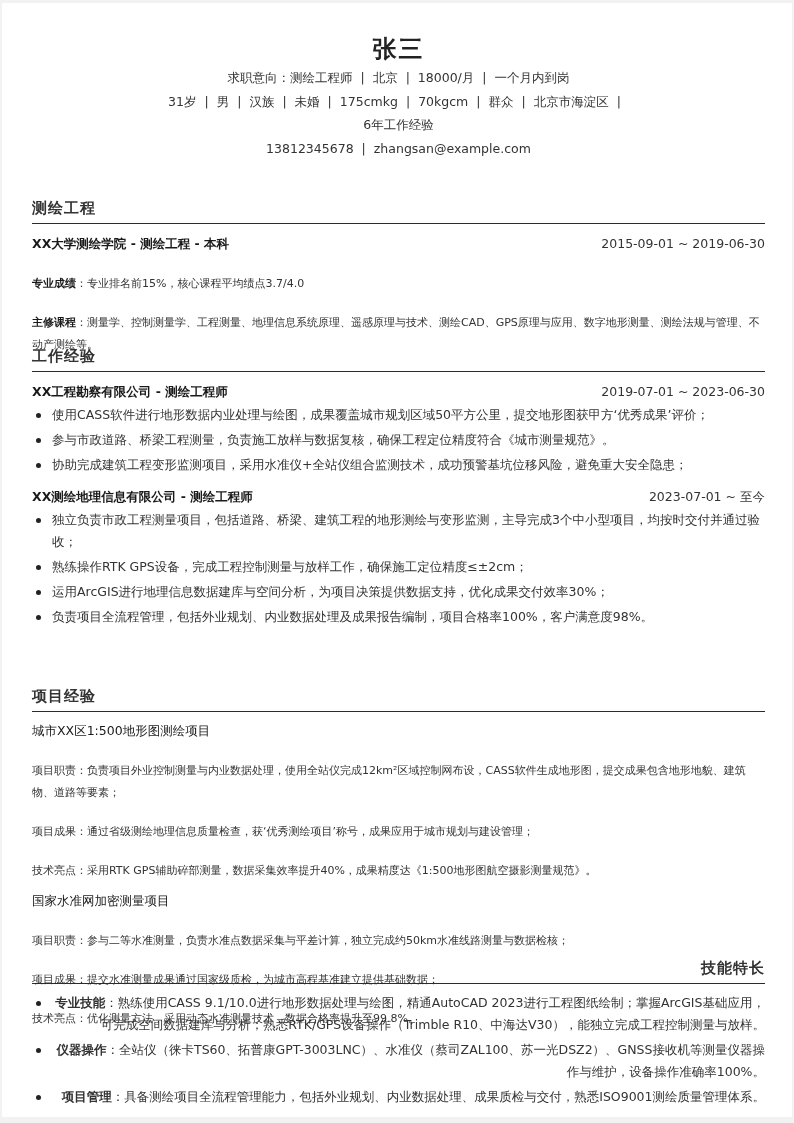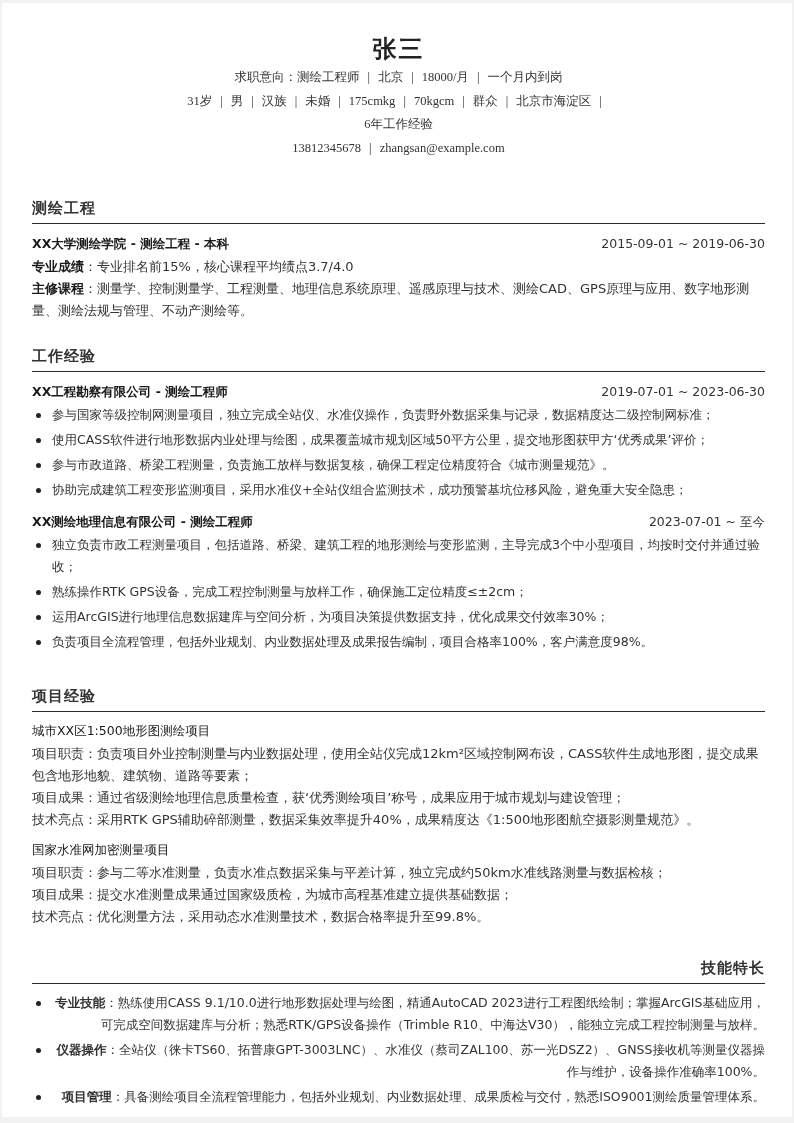--- a/index.html
+++ b/index.html
@@ -7,30 +7,30 @@
       width: 794px; height: 1123px; overflow: hidden;
       background: #f2f2f2;
       font-family: "DejaVu Sans", "Liberation Sans", sans-serif;
       color: #1f1f1f;
     }
     .page {
       position: absolute; left: 2px; top: 3px; width: 790px; height: 1114px;
       background: #ffffff; overflow: hidden;
     }
     .content { position: absolute; left: 30px; top: 0; width: 733px; }
-    .header { text-align: center; font-family: Liberation Serif, serif; }
+    .header { text-align: center; }
     .name { font-size: 24px; font-weight: bold; margin-top: 29px; height: 34px; line-height: 34px; letter-spacing: 2px; color: #222; }
     .info-line { font-size: 12.5px; line-height: 23.5px; color: #333; white-space: nowrap; }
     .info-line .sep { display: inline-block; margin: 0 8px; color: #333; }
     .section { position: absolute; left: 0; width: 733px; }
     .sec-title { font-size: 15px; font-weight: bold; color: #333; height: 26px; line-height: 26px; border-bottom: 1.3px solid #2b2b2b; padding-bottom: 2px; letter-spacing: 1px; }
     .row { display: flex; justify-content: space-between; font-size: 12.5px; line-height: 25px; align-items: center; }
     .row .title { font-weight: bold; color: #1a1a1a; }
     .row .date { color: #333; }
-    .para { font-size: 13px; line-height: 22px; color: #333; }
+    .para { font-size: 11px; line-height: 22px; color: #333; margin-top: 17px; }
     .para b { color: #1a1a1a; }
     ul.bullets { list-style: none; margin: 0; padding: 0; }
     ul.bullets li { position: relative; padding-left: 20px; font-size: 12.5px; line-height: 22px; color: #333; margin-bottom: 3px; }
     ul.bullets li::before { content: ""; position: absolute; left: 4px; top: 9px; width: 5px; height: 5px; border-radius: 50%; background: #222; }
     .proj-title { font-size: 12.5px; font-weight: normal; color: #1a1a1a; line-height: 25px; margin-top: 2px; }
   </style>
 </head>
 <body>
 
 <div class="page">
@@ -60,21 +60,20 @@
       <div class="para"><b>主修课程</b><span>：测量学、控制测量学、工程测量、地理信息系统原理、遥感原理与技术、测绘CAD、GPS原理与应用、数字地形测量、测绘法规与管理、不动产测绘等。</span></div>
     </div>
 
     <div class="section" style="top:340px;">
       <div class="sec-title">工作经验</div>
       <div class="row" style="margin-top:7px;">
         <span class="title">XX工程勘察有限公司 - 测绘工程师</span>
         <span class="date">2019-07-01 ~ 2023-06-30</span>
       </div>
       <ul class="bullets">
-        <li>参与国家等级控制网测量项目，独立完成全站仪、水准仪操作，负责野外数据采集与记录，数据精度达二级控制网标准；</li>
         <li>使用CASS软件进行地形数据内业处理与绘图，成果覆盖城市规划区域50平方公里，提交地形图获甲方‘优秀成果’评价；</li>
         <li>参与市政道路、桥梁工程测量，负责施工放样与数据复核，确保工程定位精度符合《城市测量规范》。</li>
         <li>协助完成建筑工程变形监测项目，采用水准仪+全站仪组合监测技术，成功预警基坑位移风险，避免重大安全隐患；</li>
       </ul>
       <div class="row" style="margin-top:8px;">
         <span class="title">XX测绘地理信息有限公司 - 测绘工程师</span>
         <span class="date">2023-07-01 ~ 至今</span>
       </div>
       <ul class="bullets">
         <li>独立负责市政工程测量项目，包括道路、桥梁、建筑工程的地形测绘与变形监测，主导完成3个中小型项目，均按时交付并通过验收；</li>

